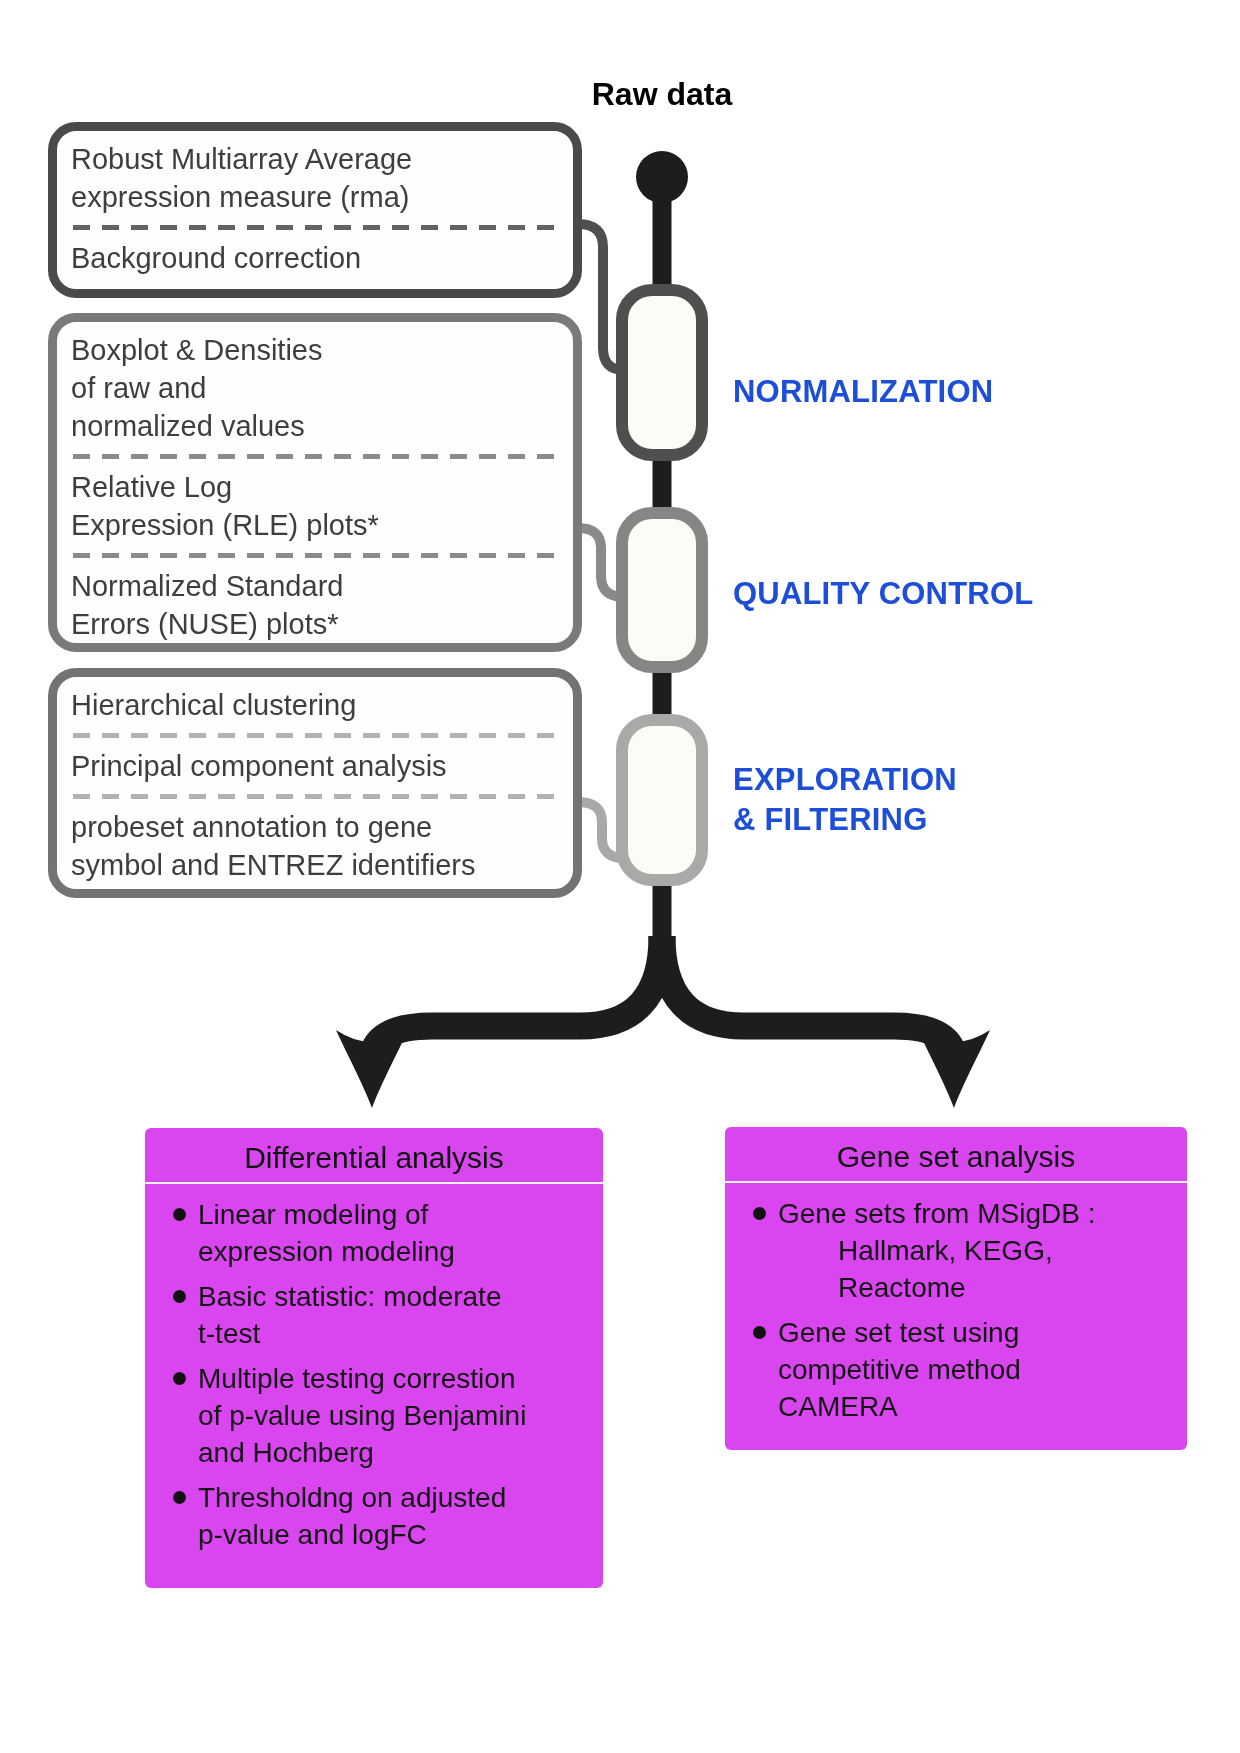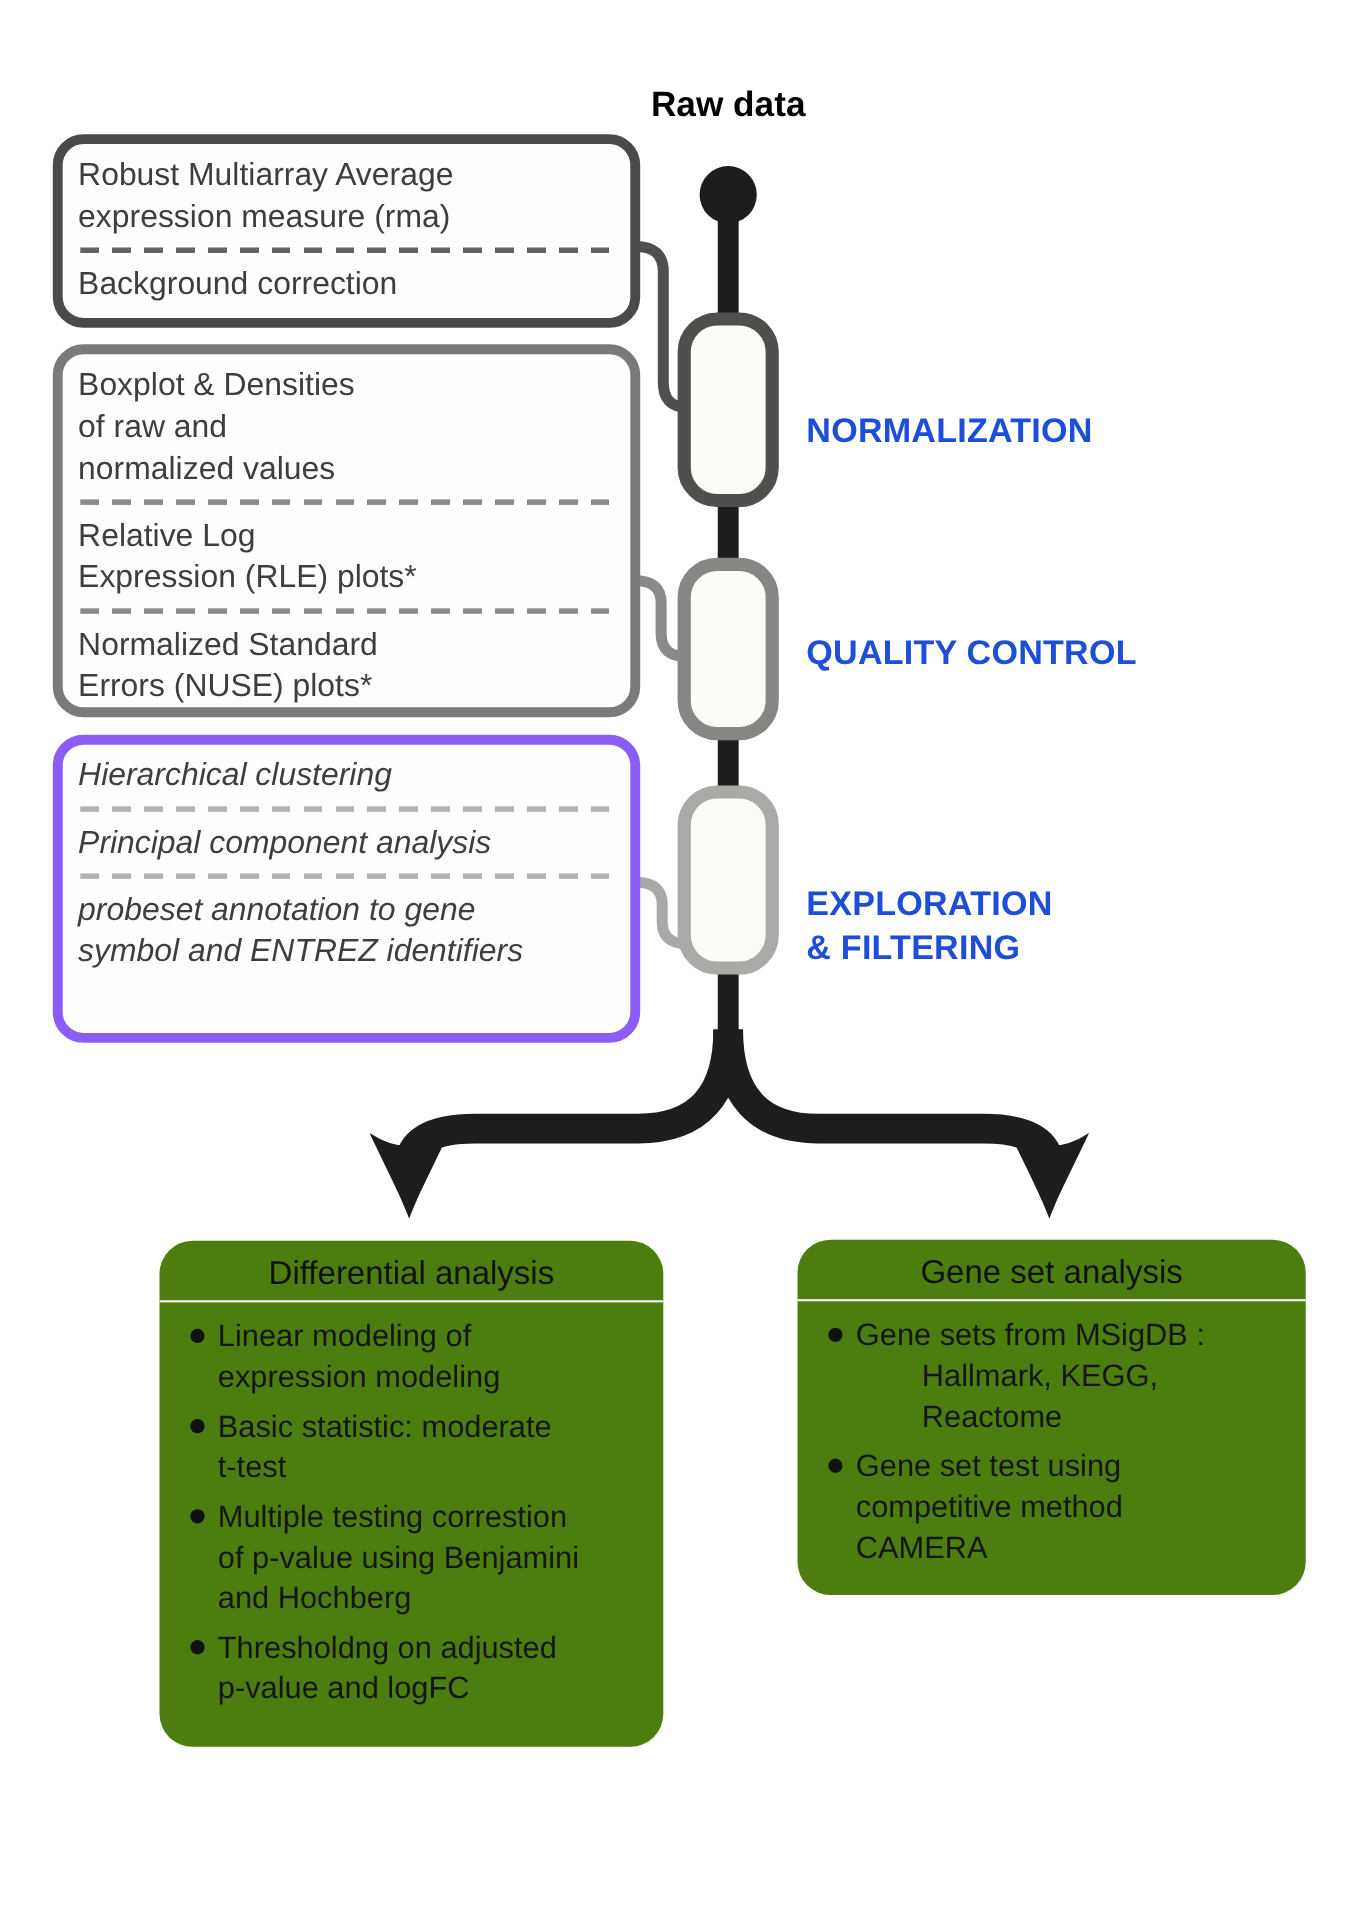--- a/index.html
+++ b/index.html
@@ -20,40 +20,40 @@
 
   
   .stepbox {
     position:absolute; left:48px; width:534px; box-sizing:border-box;
     background:#fefefd; border-radius:28px; padding:9px 12px 0 14px;
     color:#3e3e3e; font-size:29px; line-height:38px;
   }
   .stepbox .ln { display:block; white-space:nowrap; }
   .box1 { top:122px; height:176px; border:9px solid #4a4a49; }
   .box2 { top:313px; height:339px; border:9px solid #7a7a78; }
-  .box3 { top:668px; height:280px; border:9px solid #8b5cf6;font-style:italic; }
+  .box3 { top:668px; height:230px; border:9px solid #737373; }
   .dash { height:5px; margin:9px 2px; }
   .d1 { background:repeating-linear-gradient(90deg,#636362 0 17px,transparent 17px 29px); }
   .d2 { background:repeating-linear-gradient(90deg,#8b8b8a 0 17px,transparent 17px 29px); }
   .d3 { background:repeating-linear-gradient(90deg,#b3b2b0 0 17px,transparent 17px 29px); }
 
   
   .stage-label {
     position:absolute; left:733px; font-size:31px; font-weight:bold;
     color:#1d4ed8; line-height:40px; letter-spacing:0.2px; white-space:nowrap;
   }
   .stage-label .ln { display:block; }
   .lbl1 { top:372px; }
   .lbl2 { top:574px; }
-  .lbl3 { top:760px;margin-top:42px; }
+  .lbl3 { top:760px; }
 
   
   .branch-box {
-    position:absolute; box-sizing:border-box; background:#4d7c0f;
-    border-radius:30px; color:#151515; font-size:28px; line-height:37px;
+    position:absolute; box-sizing:border-box; background:#d946ef;
+    border-radius:6px; color:#151515; font-size:28px; line-height:37px;
   }
   .branch-left  { left:145px; top:1128px; width:458px; height:460px; }
   .branch-right { left:725px; top:1127px; width:462px; height:323px; }
   .branch-title {
     text-align:center; font-size:30px; padding:11px 10px 6px 10px; color:#111111;
   }
   .branch-sep { border-top:2px solid #f3f2f0; height:0; }
   .bullets { padding:12px 10px 0 20px; }
   .bullet { display:flex; margin-bottom:8px; }
   .bdot { flex:none; width:13px; height:13px; border-radius:50%; background:#111111; margin:12px 12px 0 8px; }

